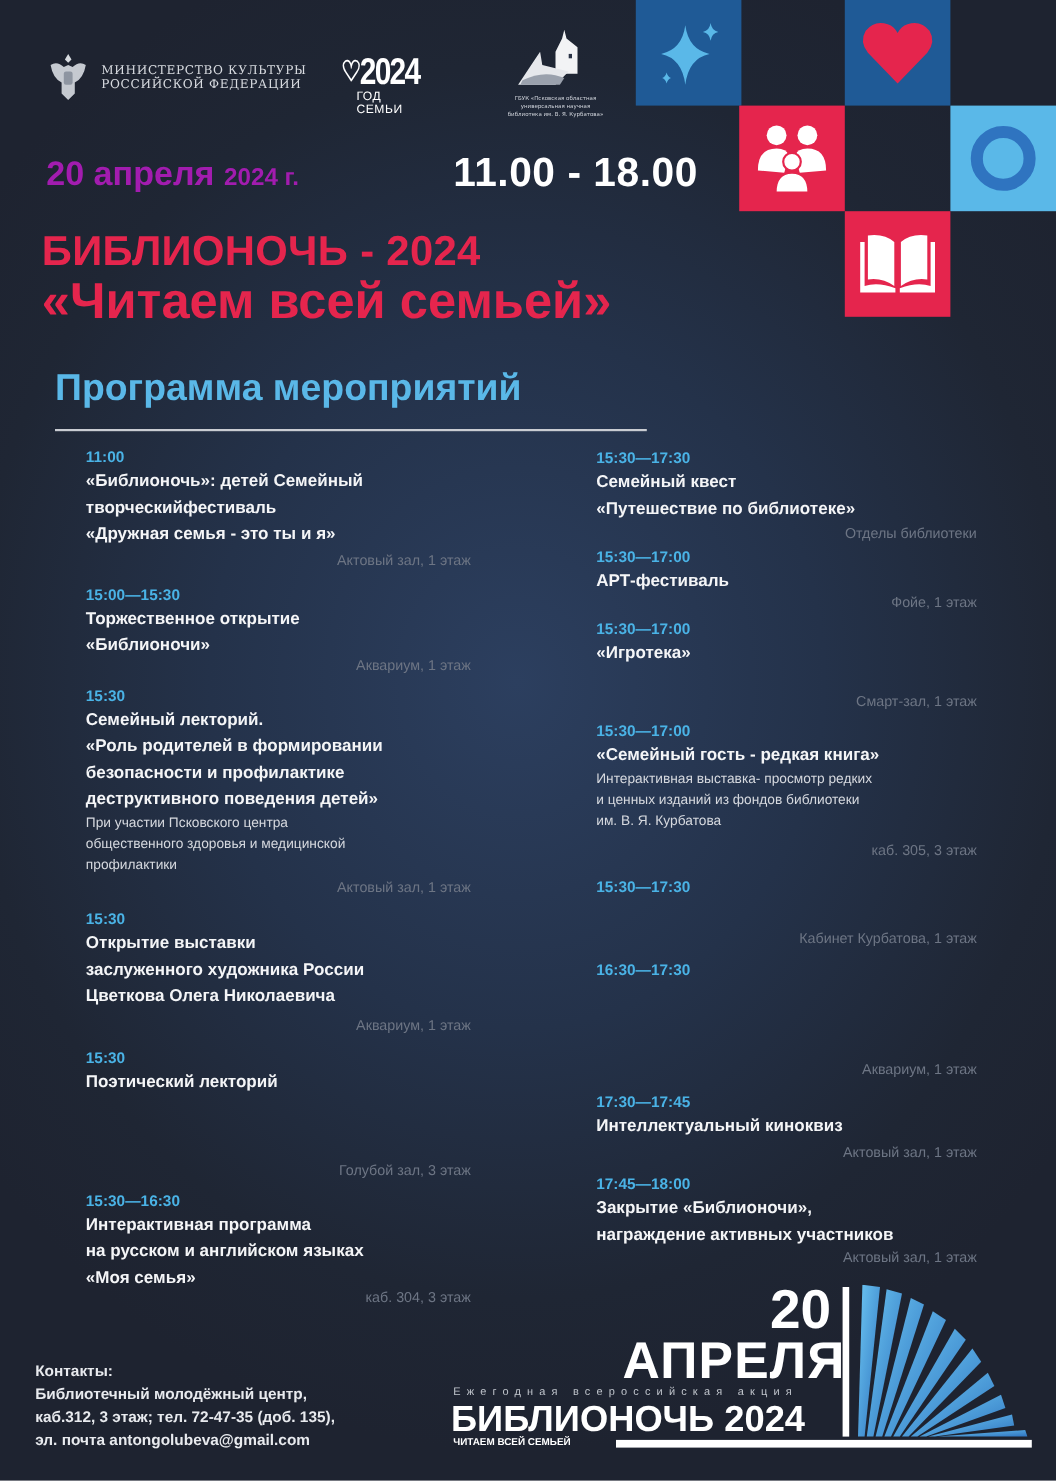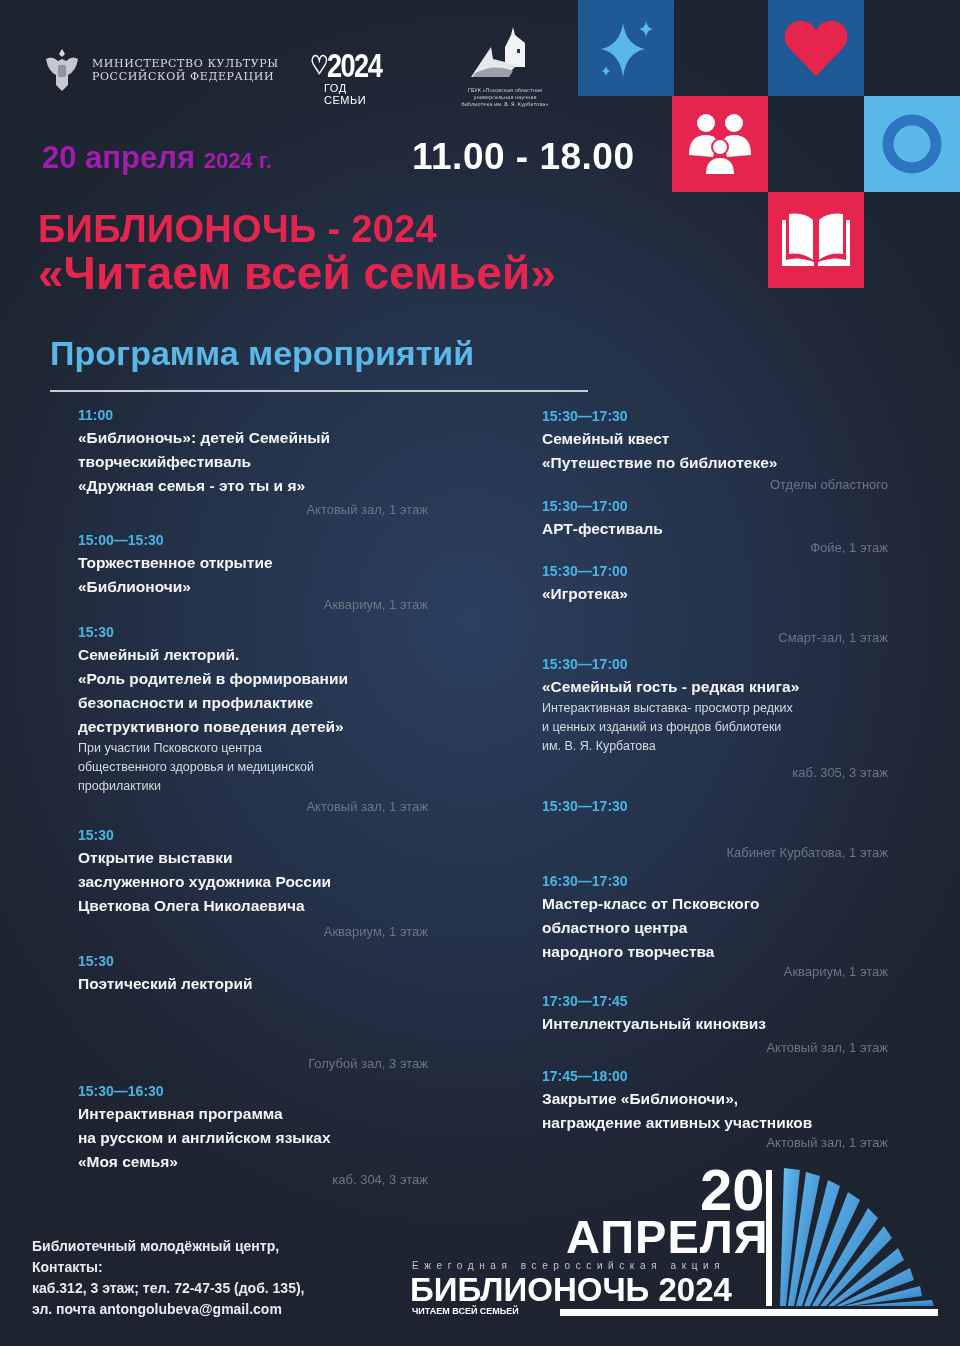--- a/index.html
+++ b/index.html
@@ -29,21 +29,21 @@
   .prog { left:50px; top:334px; font-family:"Liberation Sans", sans-serif; font-weight:bold; font-size:34px; color:#5ab8e8; }
   .prog-line { left:50px; top:390px; width:538px; height:2px; background:#c9ccd2; }
   .ev { position:absolute; }
   .ev-time { font-family:"Liberation Sans", sans-serif; font-weight:bold; font-size:14px; color:#4ab3e6; line-height:22px; }
   .ev-title { font-family:"Liberation Sans", sans-serif; font-weight:bold; font-size:15.5px; color:#f4f5f7; line-height:24px; white-space:pre-line; }
   .ev-desc { font-family:"Liberation Sans", sans-serif; font-size:12.5px; color:#d5d8de; line-height:19px; white-space:pre-line; }
   .ev-place { position:absolute; font-family:"Liberation Sans", sans-serif; font-size:13px; color:#6d7584; text-align:right; white-space:nowrap; }
   
   .contacts { left:32px; top:1236px; font-family:"Liberation Sans", sans-serif; font-weight:bold; font-size:14px; line-height:21px; color:#e8eaee; }
   
-  .bl-20 { left:700px; top:1165px; font-family:"Liberation Sans", sans-serif; font-weight:bold; font-size:58px; line-height:50px; color:#fff;text-align:center; }
+  .bl-20 { left:700px; top:1165px; font-family:"Liberation Sans", sans-serif; font-weight:bold; font-size:50px; line-height:50px; color:#fff;text-align:center; }
   .bl-apr { left:566px; top:1213px; font-family:"Liberation Sans", sans-serif; font-weight:bold; font-size:47px; line-height:47px; color:#fff; letter-spacing:1px; }
   .bl-annual { left:412px; top:1260px; font-family:"Liberation Sans", sans-serif; font-size:10px; color:#c0c5cc; letter-spacing:5.6px; }
   .bl-name { left:410px; top:1270px; font-family:"Liberation Sans", sans-serif; font-weight:bold; font-size:33px; line-height:40px; color:#fff; }
   .bl-sub { left:412px; top:1306px; font-family:"Liberation Sans", sans-serif; font-weight:bold; font-size:9px; color:#fff; }
   .bl-bar { left:560px; top:1309px; width:378px; height:7px; background:#fff; }
   .bl-vbar { left:766px; top:1170px; width:6px; height:136px; background:#fff; }
 </style>
 </head>
 <body>
 
@@ -167,21 +167,21 @@
   <div class="ev-title">Интерактивная программа
 на русском и английском языках
 «Моя семья»</div>
   <div class="ev-place" style="right:0; top:92px;">каб. 304, 3 этаж</div>
 </div>
 
 <div class="ev" style="left:542px; top:405px; width:346px;">
   <div class="ev-time">15:30—17:30</div>
   <div class="ev-title">Семейный квест
 «Путешествие по библиотеке»</div>
-  <div class="ev-place" style="right:0; top:72px;">Отделы областного</div>
+  <div class="ev-place" style="right:0; top:72px;">Отделы библиотеки</div>
 </div>
 <div class="ev" style="left:542px; top:495px; width:346px;">
   <div class="ev-time">15:30—17:00</div>
   <div class="ev-title">АРТ-фестиваль</div>
   <div class="ev-place" style="right:0; top:45px;">Фойе, 1 этаж</div>
 </div>
 <div class="ev" style="left:542px; top:560px; width:346px;">
   <div class="ev-time">15:30—17:00</div>
   <div class="ev-title">«Игротека»</div>
   <div class="ev-place" style="right:0; top:70px;">Смарт-зал, 1 этаж</div>
@@ -193,40 +193,37 @@
 и ценных изданий из фондов библиотеки
 им. В. Я. Курбатова</div>
   <div class="ev-place" style="right:0; top:112px;">каб. 305, 3 этаж</div>
 </div>
 <div class="ev" style="left:542px; top:795px; width:356px;">
   <div class="ev-time">15:30—17:30</div>
   <div class="ev-place" style="right:10px; top:50px;">Кабинет Курбатова, 1 этаж</div>
 </div>
 <div class="ev" style="left:542px; top:870px; width:346px;">
   <div class="ev-time">16:30—17:30</div>
-  <div class="ev-title">Мастер-класс от Псковского
-областного центра
-народного творчества</div>
   <div class="ev-place" style="right:0; top:94px;">Аквариум, 1 этаж</div>
 </div>
 <div class="ev" style="left:542px; top:990px; width:346px;">
   <div class="ev-time">17:30—17:45</div>
   <div class="ev-title">Интеллектуальный киноквиз</div>
   <div class="ev-place" style="right:0; top:50px;">Актовый зал, 1 этаж</div>
 </div>
 <div class="ev" style="left:542px; top:1065px; width:346px;">
   <div class="ev-time">17:45—18:00</div>
   <div class="ev-title">Закрытие «Библионочи»,
 награждение активных участников</div>
   <div class="ev-place" style="right:0; top:70px;">Актовый зал, 1 этаж</div>
 </div>
 
 <div class="abs contacts">
+  <div>Контакты:</div>
   <div>Библиотечный молодёжный центр,</div>
-  <div>Контакты:</div>
   <div>каб.312, 3 этаж; тел. 72-47-35 (доб. 135),</div>
   <div>эл. почта antongolubeva@gmail.com</div>
 </div>
 
 <div class="abs bl-20">20</div>
 <div class="abs bl-apr">АПРЕЛЯ</div>
 <div class="abs bl-annual">Ежегодная всероссийская акция</div>
 <div class="abs bl-name">БИБЛИОНОЧЬ 2024</div>
 <div class="abs bl-sub">ЧИТАЕМ ВСЕЙ СЕМЬЕЙ</div>
 <div class="abs bl-bar"></div>

